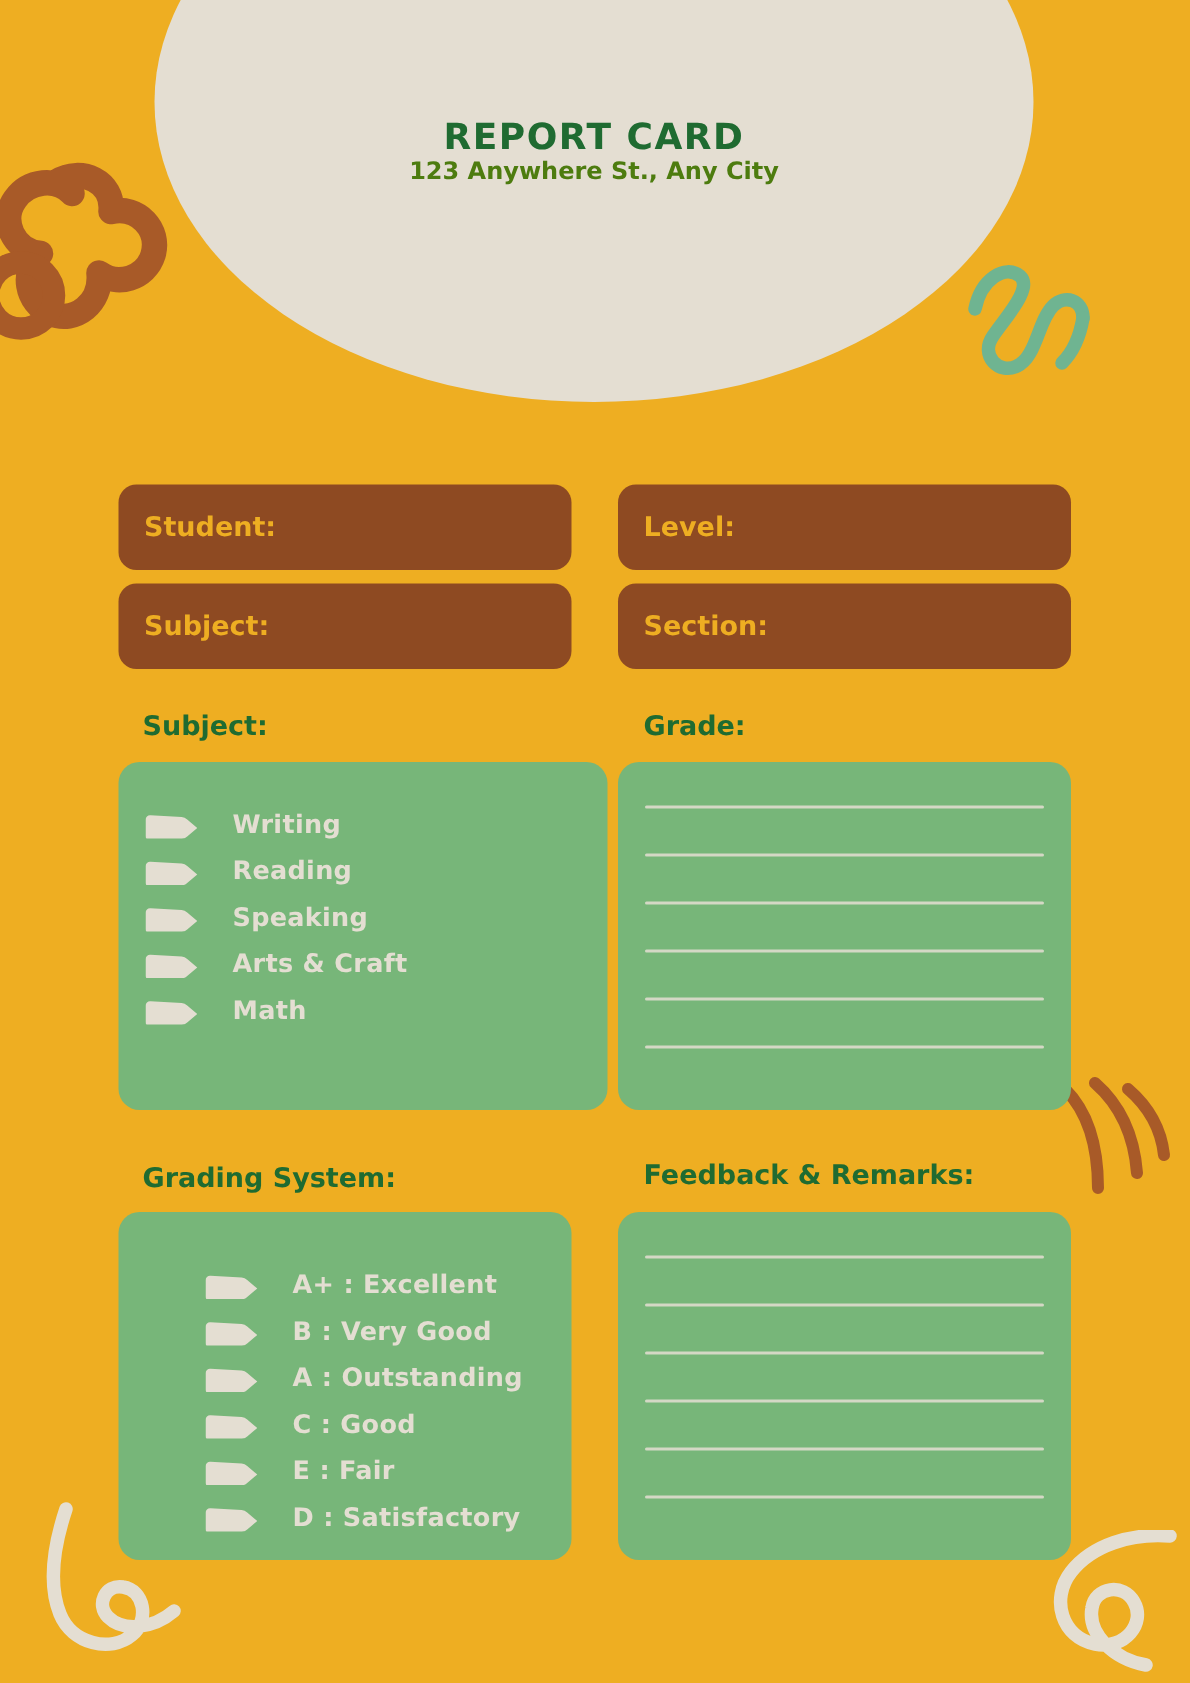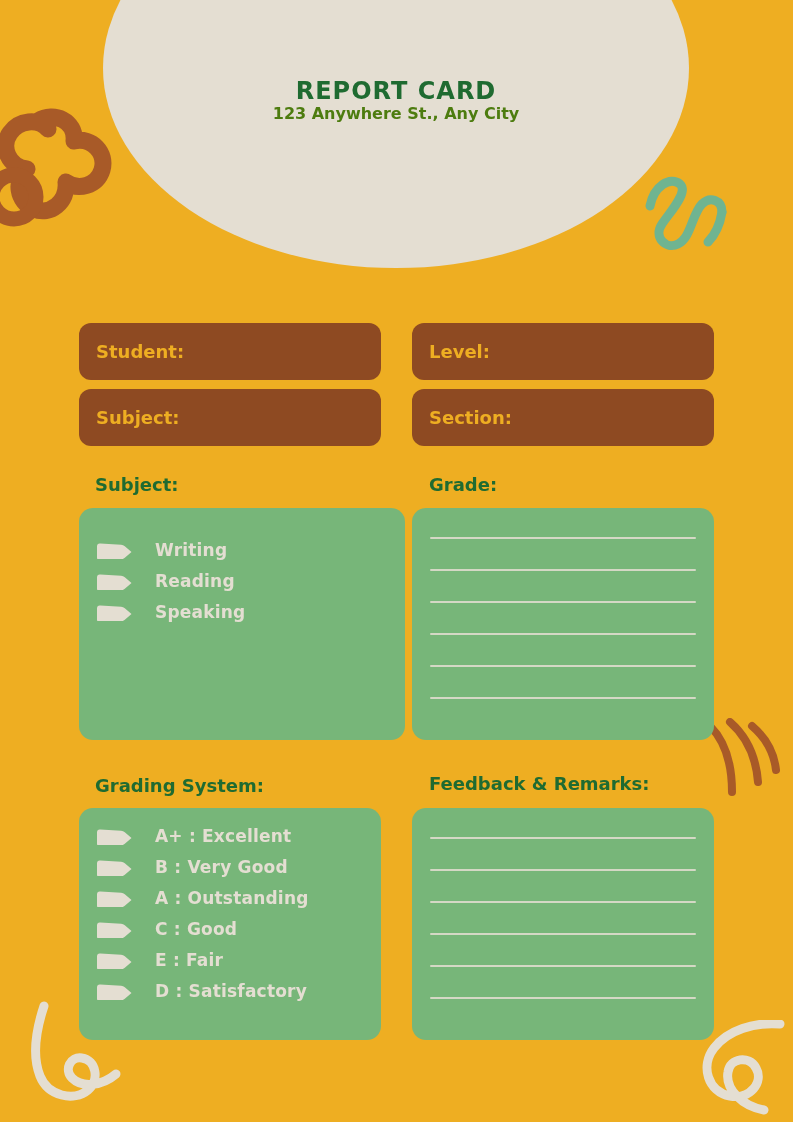--- a/index.html
+++ b/index.html
@@ -117,21 +117,21 @@
   #panel-subject  { left: 79px;  top: 508px; width: 326px; height: 232px; }
   #panel-grade    { left: 412px; top: 508px; width: 302px; height: 232px; }
   #panel-grading  { left: 79px;  top: 808px; width: 302px; height: 232px; }
   #panel-feedback { left: 412px; top: 808px; width: 302px; height: 232px; }
 
   .list {
     list-style: none;
     margin: 0;
     padding: 27px 0 0 0;
   }
-  .list.compact { padding-top: 13px; }
+  .list.compact { padding-top: 34px; margin-left: 40px; }
   .list-item {
     display: flex;
     align-items: center;
     height: 31px;
     padding-left: 18px;
   }
   .arrow-icon {
     flex: 0 0 auto;
     width: 36px;
     height: 16px;
@@ -228,20 +228,32 @@
             <path d="M0 3.5a3 3 0 013.3-3l20.8 1.2a6 6 0 013.7 1.6l6.7 5.7-6.7 5.7a6 6 0 01-3.7 1.6L3.3 17.3A3 3 0 010 14.3z" fill="#e4ded2"></path>
           </svg>
         <span class="item-text">Reading</span>
       </li>
       <li class="list-item">
         <svg class="arrow-icon" viewBox="0 0 36 16">
             <path d="M0 3.5a3 3 0 013.3-3l20.8 1.2a6 6 0 013.7 1.6l6.7 5.7-6.7 5.7a6 6 0 01-3.7 1.6L3.3 17.3A3 3 0 010 14.3z" fill="#e4ded2"></path>
           </svg>
         <span class="item-text">Speaking</span>
       </li>
+      <li class="list-item">
+        <svg class="arrow-icon" viewBox="0 0 36 16">
+            <path d="M0 3.5a3 3 0 013.3-3l20.8 1.2a6 6 0 013.7 1.6l6.7 5.7-6.7 5.7a6 6 0 01-3.7 1.6L3.3 17.3A3 3 0 010 14.3z" fill="#e4ded2"></path>
+          </svg>
+        <span class="item-text">Arts &amp; Craft</span>
+      </li>
+      <li class="list-item">
+        <svg class="arrow-icon" viewBox="0 0 36 16">
+            <path d="M0 3.5a3 3 0 013.3-3l20.8 1.2a6 6 0 013.7 1.6l6.7 5.7-6.7 5.7a6 6 0 01-3.7 1.6L3.3 17.3A3 3 0 010 14.3z" fill="#e4ded2"></path>
+          </svg>
+        <span class="item-text">Math</span>
+      </li>
     </ul>
   </div>
 
   <div class="panel" id="panel-grade">
     <div class="rules">
       <div class="rule"></div>
       <div class="rule"></div>
       <div class="rule"></div>
       <div class="rule"></div>
       <div class="rule"></div>

